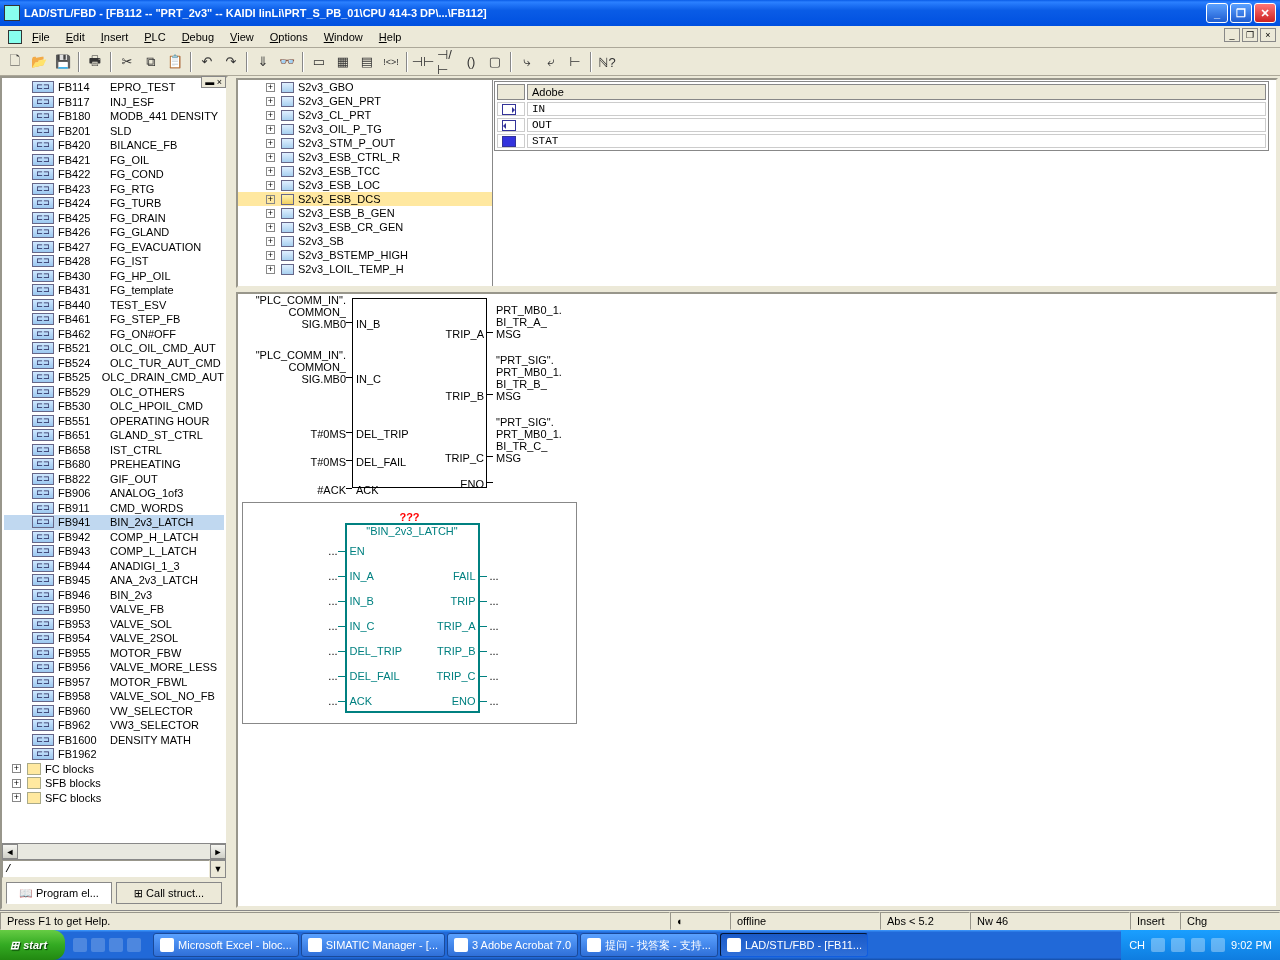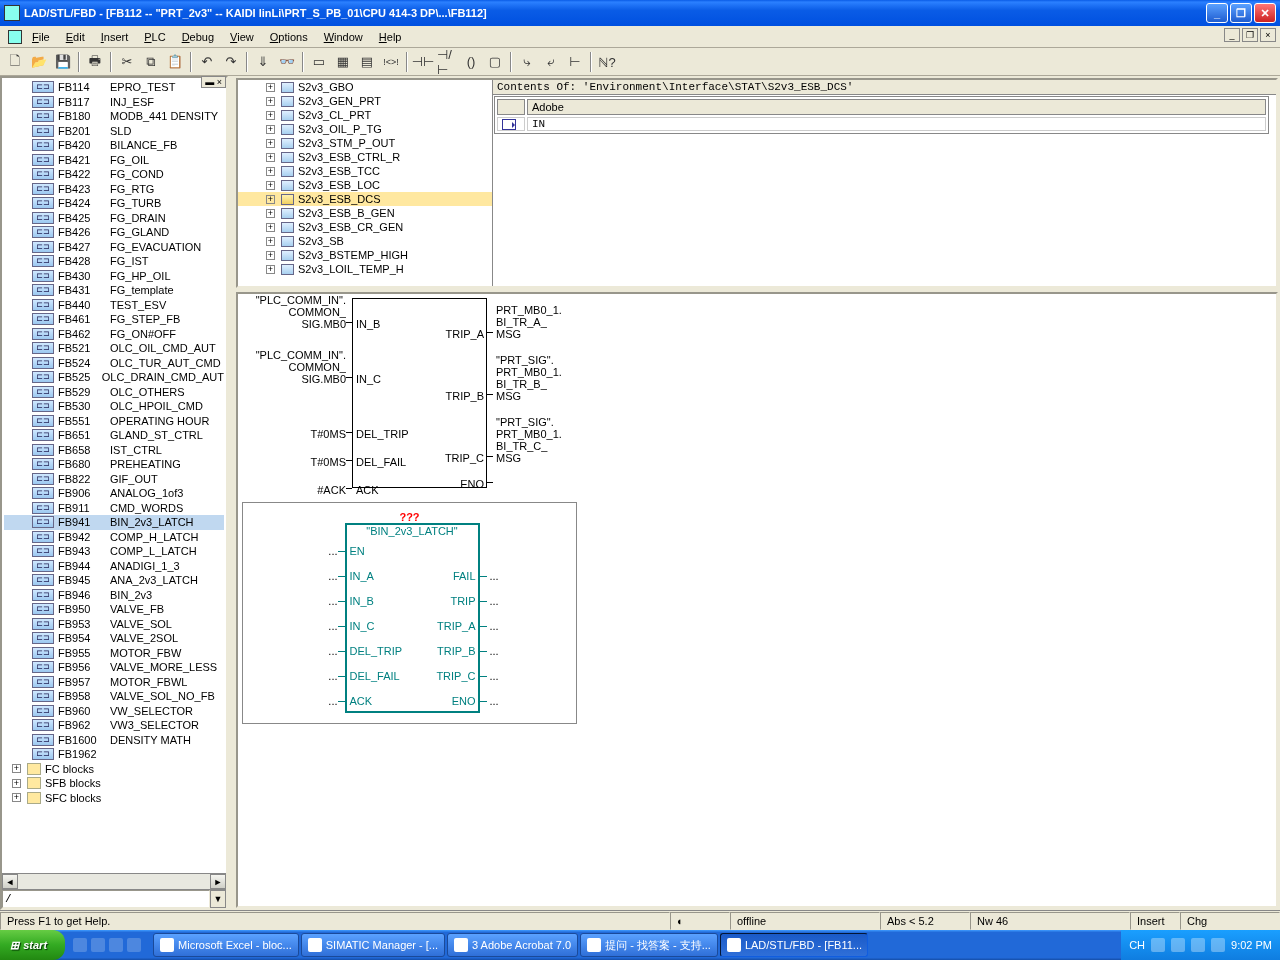--- a/index.html
+++ b/index.html
@@ -388,20 +388,24 @@
       </div>
     <div class="hscroll">
       <div class="sarrow">◄</div>
       <div class="strack"></div>
       <div class="sarrow">►</div>
     </div>
     <div class="cmdline">
       <input value="/" style="">
       <div class="dd">▼</div>
     </div>
+    <div class="lefttabs">
+      <button class="active">📖 <span>Program el...</span></button>
+      <button>⊞ <span>Call struct...</span></button>
+    </div>
   </div>
 
   <div class="splitter"></div>
 
   <div class="rightpanel">
     <div class="toppane">
       <div class="struct-tree" id="struct-tree">
           <div class="struct-row">
             <span class="expbox">+</span>
             <span class="sico"></span>
@@ -467,32 +471,39 @@
             <span class="sico"></span>
             <span>S2v3_BSTEMP_HIGH</span>
           </div>
           <div class="struct-row">
             <span class="expbox">+</span>
             <span class="sico"></span>
             <span>S2v3_LOIL_TEMP_H</span>
           </div>
         </div>
       <div class="contents">
-        <div class="chead">Contents Of: 'Environment\Interface\STAT\S2v3_ESB_DCS'</div>
         <table class="cgrid" style="width:99%">
             <tbody>
               <tr>
                 <th style="width:16px"></th>
                 <th>Adobe</th>
               </tr>
         </tbody>
             <tbody id="contents-rows">
               <tr>
                 <td><span class="pico in"></span></td>
                 <td>IN</td>
+              </tr>
+              <tr>
+                <td><span class="pico out"></span></td>
+                <td>OUT</td>
+              </tr>
+              <tr>
+                <td><span class="pico stat"></span></td>
+                <td>STAT</td>
               </tr>
             </tbody>
           </table>
       </div>
     </div>
 
     <div class="editor">
 
       <div style="position:relative;height:200px;margin-left:10px">
         <div class="fbd-box" style="position:absolute;left:100px;top:0;width:135px;height:190px"></div>

